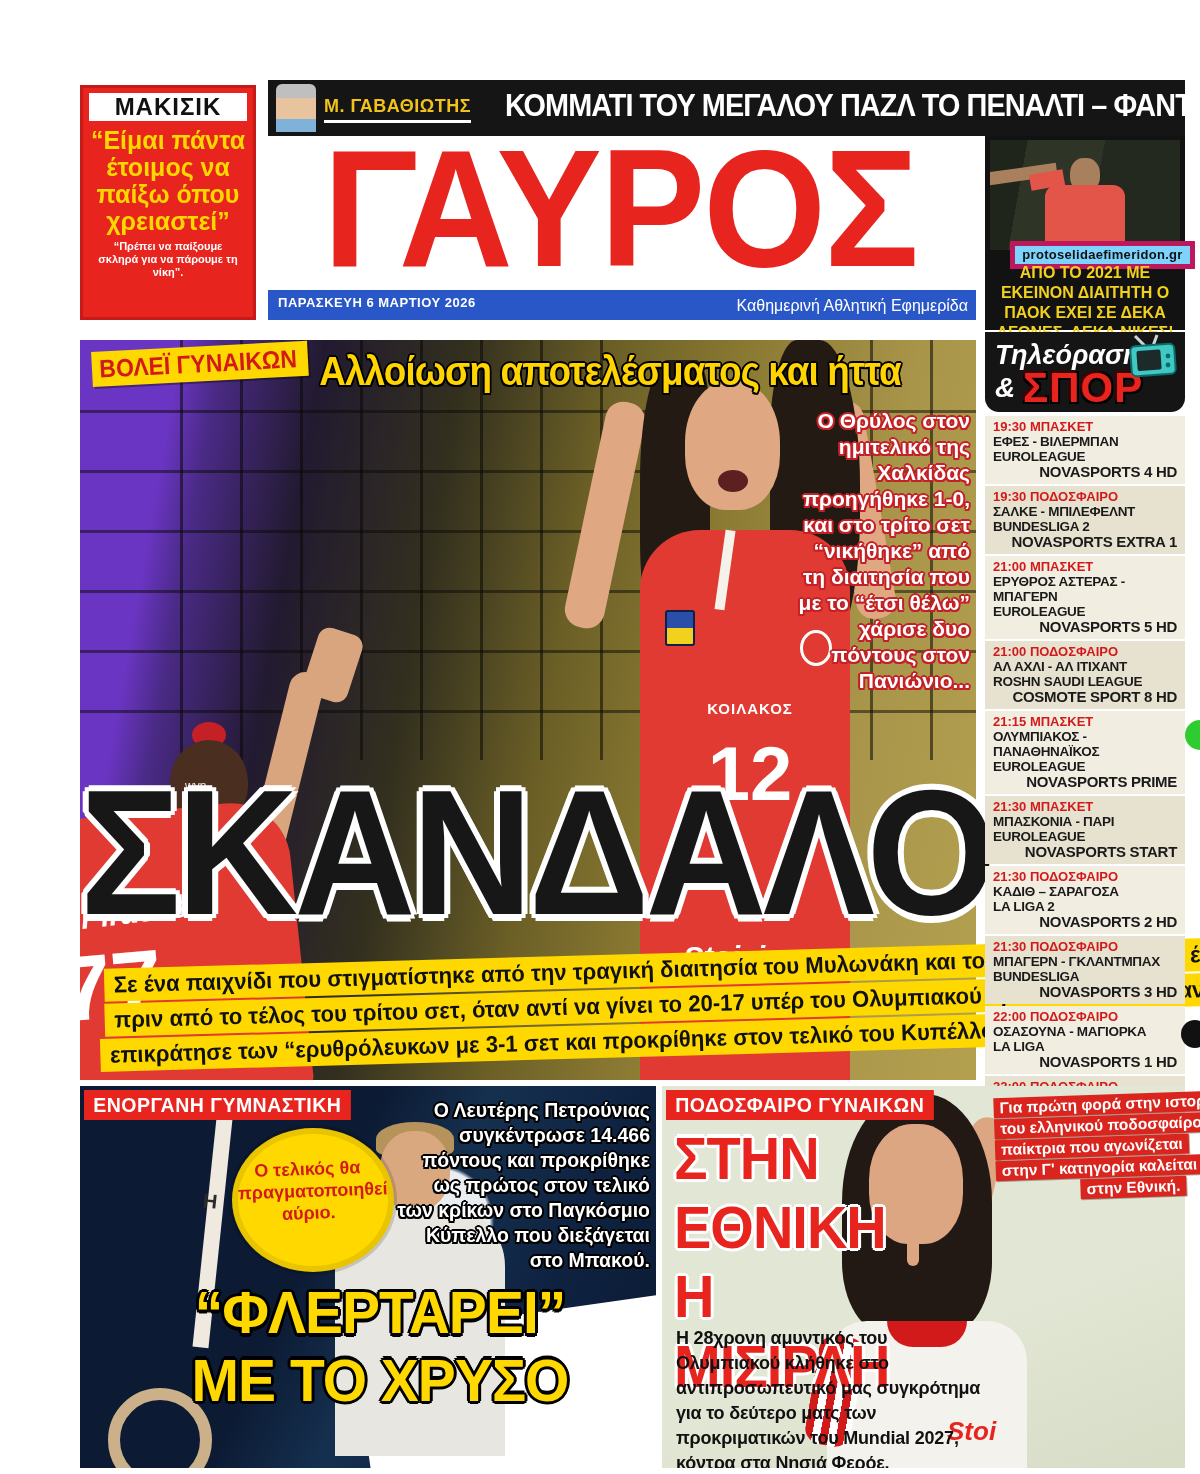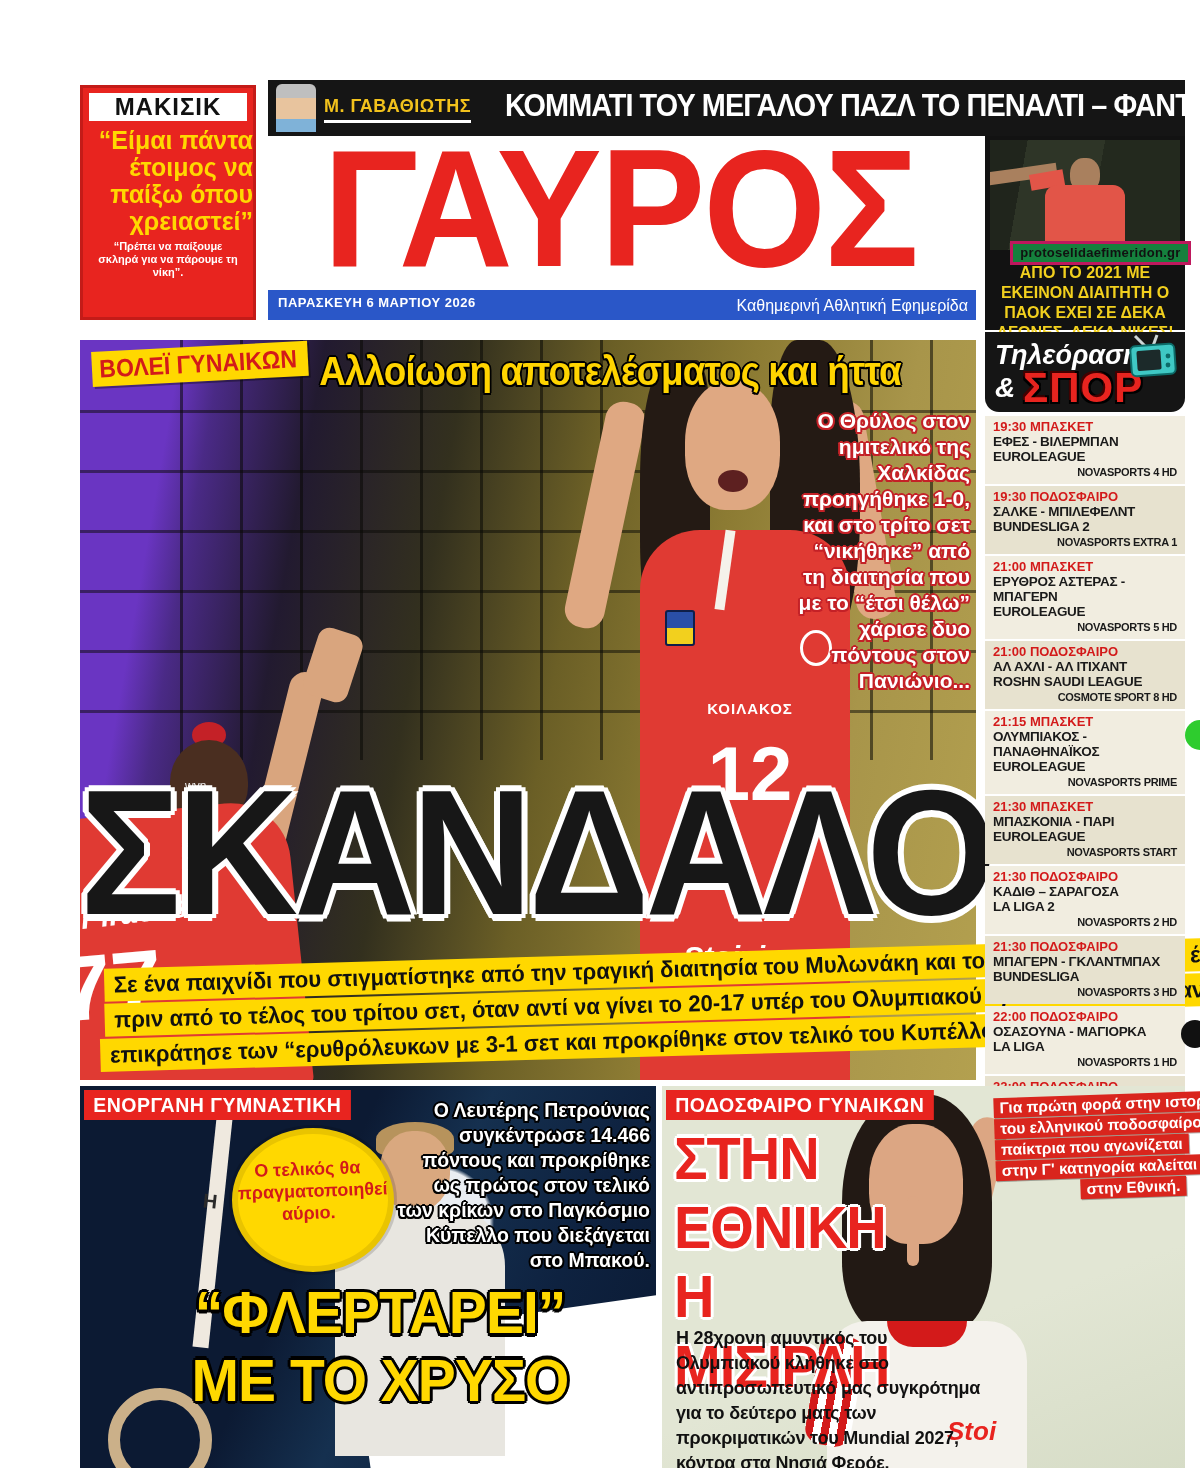--- a/index.html
+++ b/index.html
@@ -11,21 +11,21 @@
   
   .ob2{text-shadow:2px 0 0 #000,-2px 0 0 #000,0 2px 0 #000,0 -2px 0 #000,1.5px 1.5px 0 #000,-1.5px 1.5px 0 #000,1.5px -1.5px 0 #000,-1.5px -1.5px 0 #000;}
   .ob3{text-shadow:3px 0 0 #000,-3px 0 0 #000,0 3px 0 #000,0 -3px 0 #000,2px 2px 0 #000,-2px 2px 0 #000,2px -2px 0 #000,-2px -2px 0 #000;}
   .ow3{text-shadow:3px 0 0 #fff,-3px 0 0 #fff,0 3px 0 #fff,0 -3px 0 #fff,2px 2px 0 #fff,-2px 2px 0 #fff,2px -2px 0 #fff,-2px -2px 0 #fff;}
   .ored{text-shadow:2px 0 0 #c42127,-2px 0 0 #c42127,0 2px 0 #c42127,0 -2px 0 #c42127,1.5px 1.5px 0 #c42127,-1.5px 1.5px 0 #c42127,1.5px -1.5px 0 #c42127,-1.5px -1.5px 0 #c42127;}
   .ow6{text-shadow:6px 0 0 #fff,-6px 0 0 #fff,0 6px 0 #fff,0 -6px 0 #fff,4px 4px 0 #fff,-4px 4px 0 #fff,4px -4px 0 #fff,-4px -4px 0 #fff,3px 0 0 #fff,-3px 0 0 #fff,0 3px 0 #fff,0 -3px 0 #fff;}
 
   
   #makisik{left:80px;top:85px;width:176px;height:235px;background:#e8241f;border:3px solid #c41b18;box-sizing:border-box;}
   #makisik .bar{margin:5px 6px 0 6px;background:#fff;text-align:center;font-size:24px;font-weight:bold;color:#111;letter-spacing:1px;line-height:28px;}
-  #makisik .q{margin-top:6px;text-align:right;color:#ffd800;font-size:25px;font-weight:bold;line-height:27px;}
+  #makisik .q{margin-top:6px;text-align:center;color:#ffd800;font-size:25px;font-weight:bold;line-height:27px;}
   #makisik .sq{margin-top:5px;text-align:center;color:#fff;font-size:11px;font-weight:bold;line-height:13px;padding:0 15px;}
 
   
   #banner{left:268px;top:80px;width:917px;height:56px;background:#151515;}
   #portrait{left:276px;top:84px;width:40px;height:48px;background:linear-gradient(#bfbfbf 0 30%,#e8c49e 30% 72%,#7fb2d8 72% 100%);border-radius:6px 6px 0 0;}
   #author{left:324px;top:96px;color:#f2c21c;font-size:18px;font-weight:bold;border-bottom:3px solid #fff;padding-bottom:3px;letter-spacing:.5px;}
   #bannerhead{left:505px;top:88px;width:675px;color:#fff;font-size:31px;font-weight:bold;letter-spacing:-1px;white-space:nowrap;transform:scaleX(.93);transform-origin:left center;}
 
   
   #masthead{left:262px;top:128px;width:716px;height:162px;color:#e8241f;font-size:158px;font-weight:bold;line-height:150px;text-align:center;letter-spacing:-2px;transform:scaleY(1.06);transform-origin:top center;}
@@ -33,21 +33,21 @@
   #datestrip .d1{position:absolute;left:10px;top:5px;font-size:13px;font-weight:bold;letter-spacing:.5px;}
   #datestrip .d2{position:absolute;right:8px;top:7px;font-size:16px;text-align:center;}
 
   
   #refpanel{left:985px;top:136px;width:200px;height:194px;background:#121212;}
   #refphoto{left:990px;top:140px;width:190px;height:110px;background:linear-gradient(100deg,#20251c 0 18%,#2e3527 18% 55%,#23291e 55% 100%);overflow:hidden;}
   #refshirt{position:absolute;left:55px;top:45px;width:80px;height:70px;background:#e25548;border-radius:12px 12px 0 0;}
   #refhead{position:absolute;left:80px;top:18px;width:30px;height:34px;background:#a9805e;border-radius:45%;}
   #refarm{position:absolute;left:-8px;top:28px;width:75px;height:13px;background:#a9805e;transform:rotate(-8deg);}
   #refsleeve{position:absolute;left:40px;top:32px;width:34px;height:16px;background:#e25548;transform:rotate(-10deg);}
-  #watermark{left:1010px;top:241px;width:175px;height:18px;background:#15803d;border:3px solid #be185d;color:#111;font-size:13px;font-weight:bold;text-align:center;line-height:17px;letter-spacing:.3px;}
+  #watermark{left:1010px;top:241px;width:175px;height:18px;background:#7dd3fc;border:5px solid #be185d;color:#111;font-size:13px;font-weight:bold;text-align:center;line-height:17px;letter-spacing:.3px;}
   #reftext{left:988px;top:263px;width:194px;color:#f2d01e;font-size:16px;font-weight:bold;text-align:center;line-height:20px;}
 
   
   #mainphoto{left:80px;top:340px;width:896px;height:740px;background:
      linear-gradient(100deg,#6a35c2 0 10%,#4a2a86 14%,#221a30 24%,#33301e 38%,#6b5f26 52%,#8c7b33 66%,#a8954a 82%,#b3a04f 100%);overflow:hidden;}
   .netline-v{position:absolute;top:0;width:3px;height:420px;background:rgba(10,10,5,.55);}
   .netline-h{position:absolute;left:0;width:896px;height:3px;background:rgba(10,10,5,.5);}
   
   #p1 .torso{position:absolute;left:-40px;top:470px;width:260px;height:290px;background:#e03a33;border-radius:40px 60px 10px 10px;transform:rotate(-6deg);}
   #p1 .head{position:absolute;left:90px;top:400px;width:78px;height:84px;background:#4a2e20;border-radius:50% 50% 45% 45%;}
@@ -86,21 +86,21 @@
   #tvword{position:absolute;left:10px;top:8px;color:#fff;font-size:27px;font-weight:bold;font-style:italic;}
   #amp{position:absolute;left:10px;top:40px;color:#fff;font-size:28px;font-weight:bold;font-style:italic;}
   #sporword{position:absolute;left:38px;top:32px;color:#e8241f;font-size:42px;font-weight:bold;letter-spacing:1px;text-shadow:2px 2px 0 #000,-2px -2px 0 #400,2px -2px 0 #000,-2px 2px 0 #000;}
   #tvicon{position:absolute;left:142px;top:2px;width:52px;height:44px;}
   #tvlist{left:985px;top:416px;width:200px;}
   .tve{position:relative;box-sizing:border-box;width:200px;padding:3px 8px 4px 8px;margin-bottom:2px;}
   .tve.a{background:#f1ede0;}
   .tve.bg{background:#e7e2cf;}
   .tve .t{color:#d31a1a;font-size:13px;font-weight:bold;}
   .tve .m{color:#1a1a1a;font-size:13.5px;font-weight:bold;line-height:15px;letter-spacing:-.3px;}
-  .tve .c{color:#1a1a1a;font-size:11px;font-weight:bold;text-align:right;line-height:16px;letter-spacing:-.3px;}
+  .tve .c{color:#1a1a1a;font-size:15px;font-weight:bold;text-align:right;line-height:16px;letter-spacing:-.3px;}
 
   .edgedot{border-radius:50%;}
 
   
   #gym{left:80px;top:1086px;width:576px;height:388px;background:
       radial-gradient(circle at 62% 35%,#e9edf2 0 12%,rgba(233,237,242,0) 13%),
       linear-gradient(115deg,#0c1a33 0 40%,#15304f 55%,#0e2240 75%,#0a1830 100%);overflow:hidden;}
   #gym .white-corner{position:absolute;right:-40px;bottom:-60px;width:330px;height:220px;background:#fff;transform:rotate(-8deg);}
   #gymlabel{left:84px;top:1090px;background:#e8241f;color:#fff;font-size:21px;font-weight:bold;padding:3px 10px;letter-spacing:.5px;transform:scaleX(.93);transform-origin:left center;}
   #strap{left:205px;top:1108px;width:16px;height:240px;background:#efe9df;transform:rotate(6deg);}

